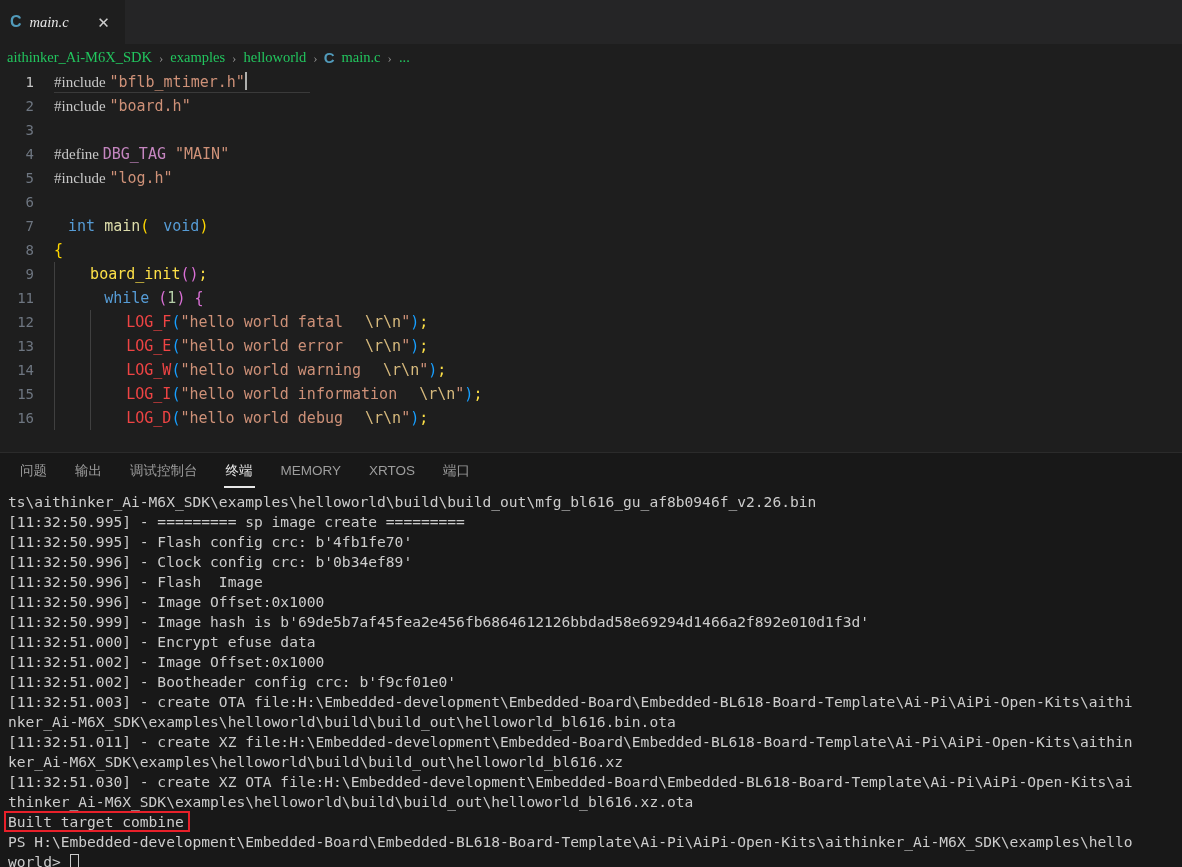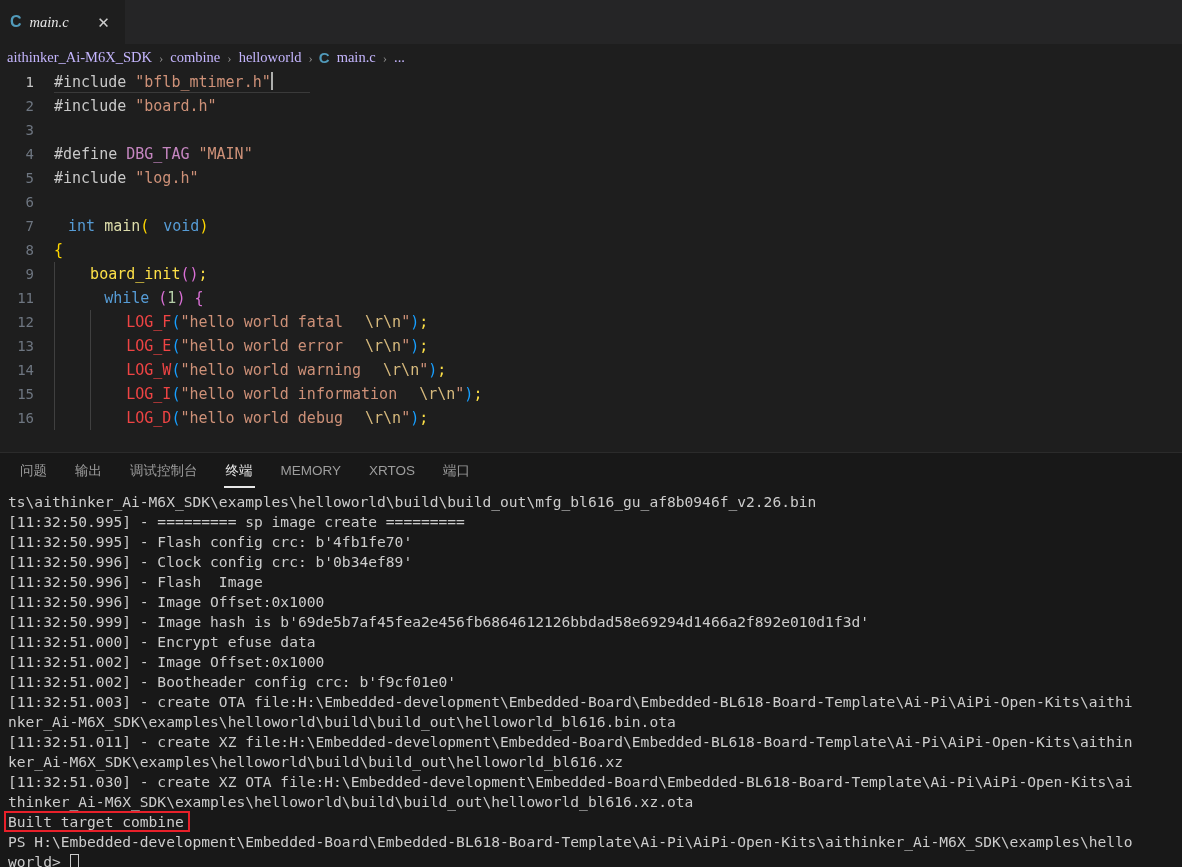--- a/index.html
+++ b/index.html
@@ -84,21 +84,21 @@
     display: flex;
     align-items: center;
     padding: 0 0 0 6px;
     font-size: 14.5px;
     color: #a9a9a9;
     font-family: "Liberation Serif", serif;
     white-space: nowrap;
     overflow: hidden;
   }
   .crumb {
-    color: #c4b5fd;
+    color: #22c55e;
     cursor: pointer;
     padding: 0 1px;
   }
   .crumb-sep {
     color: #8c8c8c;
     padding: 0 6px;
     font-size: 13px;
   }
   .crumb-cicon {
     color: #519aba;
@@ -146,21 +146,21 @@
   
   .ig {
     position: absolute;
     top: 0;
     bottom: 0;
     width: 1px;
     background: #404040;
   }
   .ig1 { left: 10px; }
   .ig2 { left: 46px; }
-  .t-incl   { color: #c8c8c8; }
+  .t-incl   { color: #c8c8c8; font-family: Liberation Serif, serif; }
   .t-str    { color: #ce9178; }
   .t-esc    { color: #d7ba7d; margin-left: 22px; }
   .t-kw     { color: #569cd6; margin-left: 14px; }
   .t-fn     { color: #dcdcaa; }
   .t-macro  { color: #ef4444; }
   .t-punct  { color: #fde047; }
   .t-p1     { color: #ffd700; }
   .t-p2     { color: #da70d6; }
   .t-p3     { color: #179fff; }
   .t-num    { color: #b5cea8; }
@@ -265,21 +265,21 @@
       <span class="c-icon">C</span>
       <span class="tab-label">main.c</span>
       <span class="tab-close">✕</span>
     </div>
     <div class="tabbar-rest"></div>
   </div>
 
   <div class="breadcrumb">
     <span class="crumb">aithinker_Ai-M6X_SDK</span>
     <span class="crumb-sep">›</span>
-    <span class="crumb">combine</span>
+    <span class="crumb">examples</span>
     <span class="crumb-sep">›</span>
     <span class="crumb">helloworld</span>
     <span class="crumb-sep">›</span>
     <span class="crumb-cicon">C</span>
     <span class="crumb">main.c</span>
     <span class="crumb-sep">›</span>
     <span class="crumb">...</span>
   </div>
 
   <div class="editor" id="editor">

